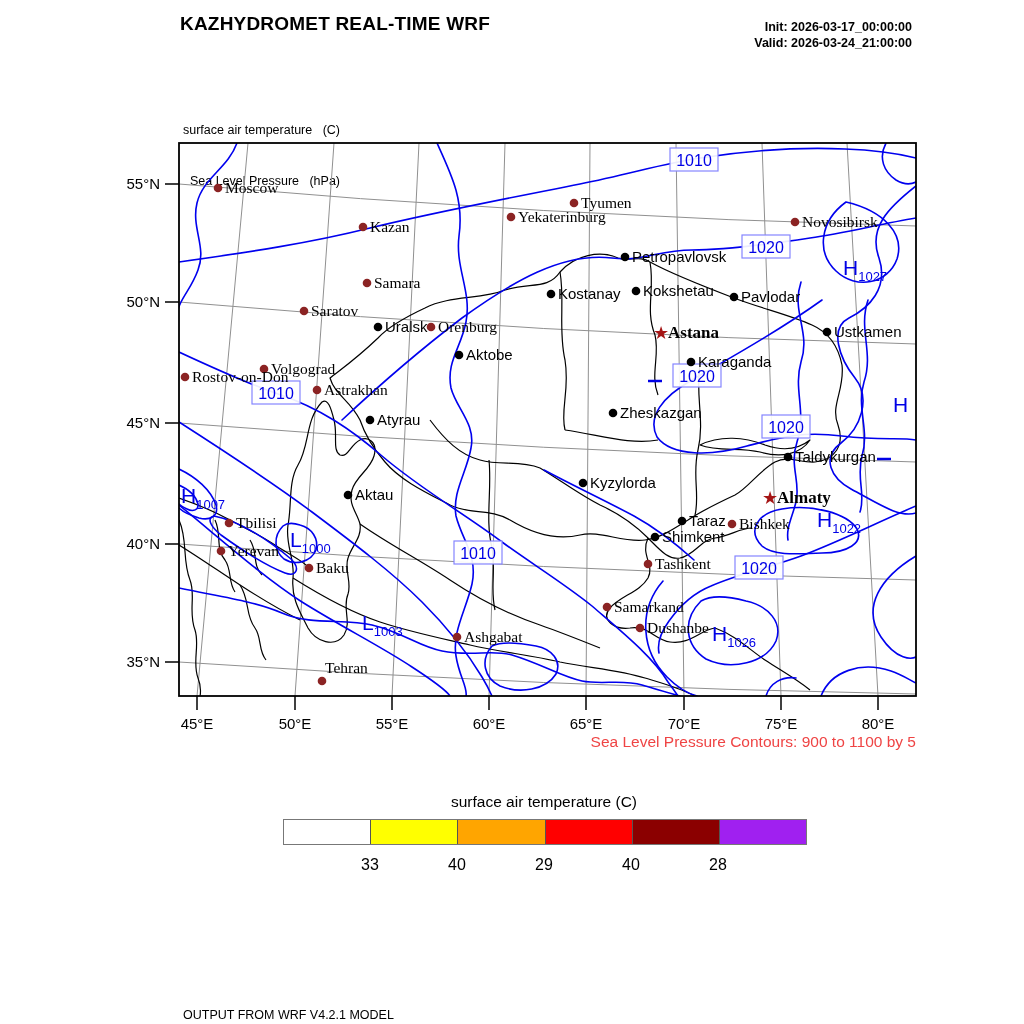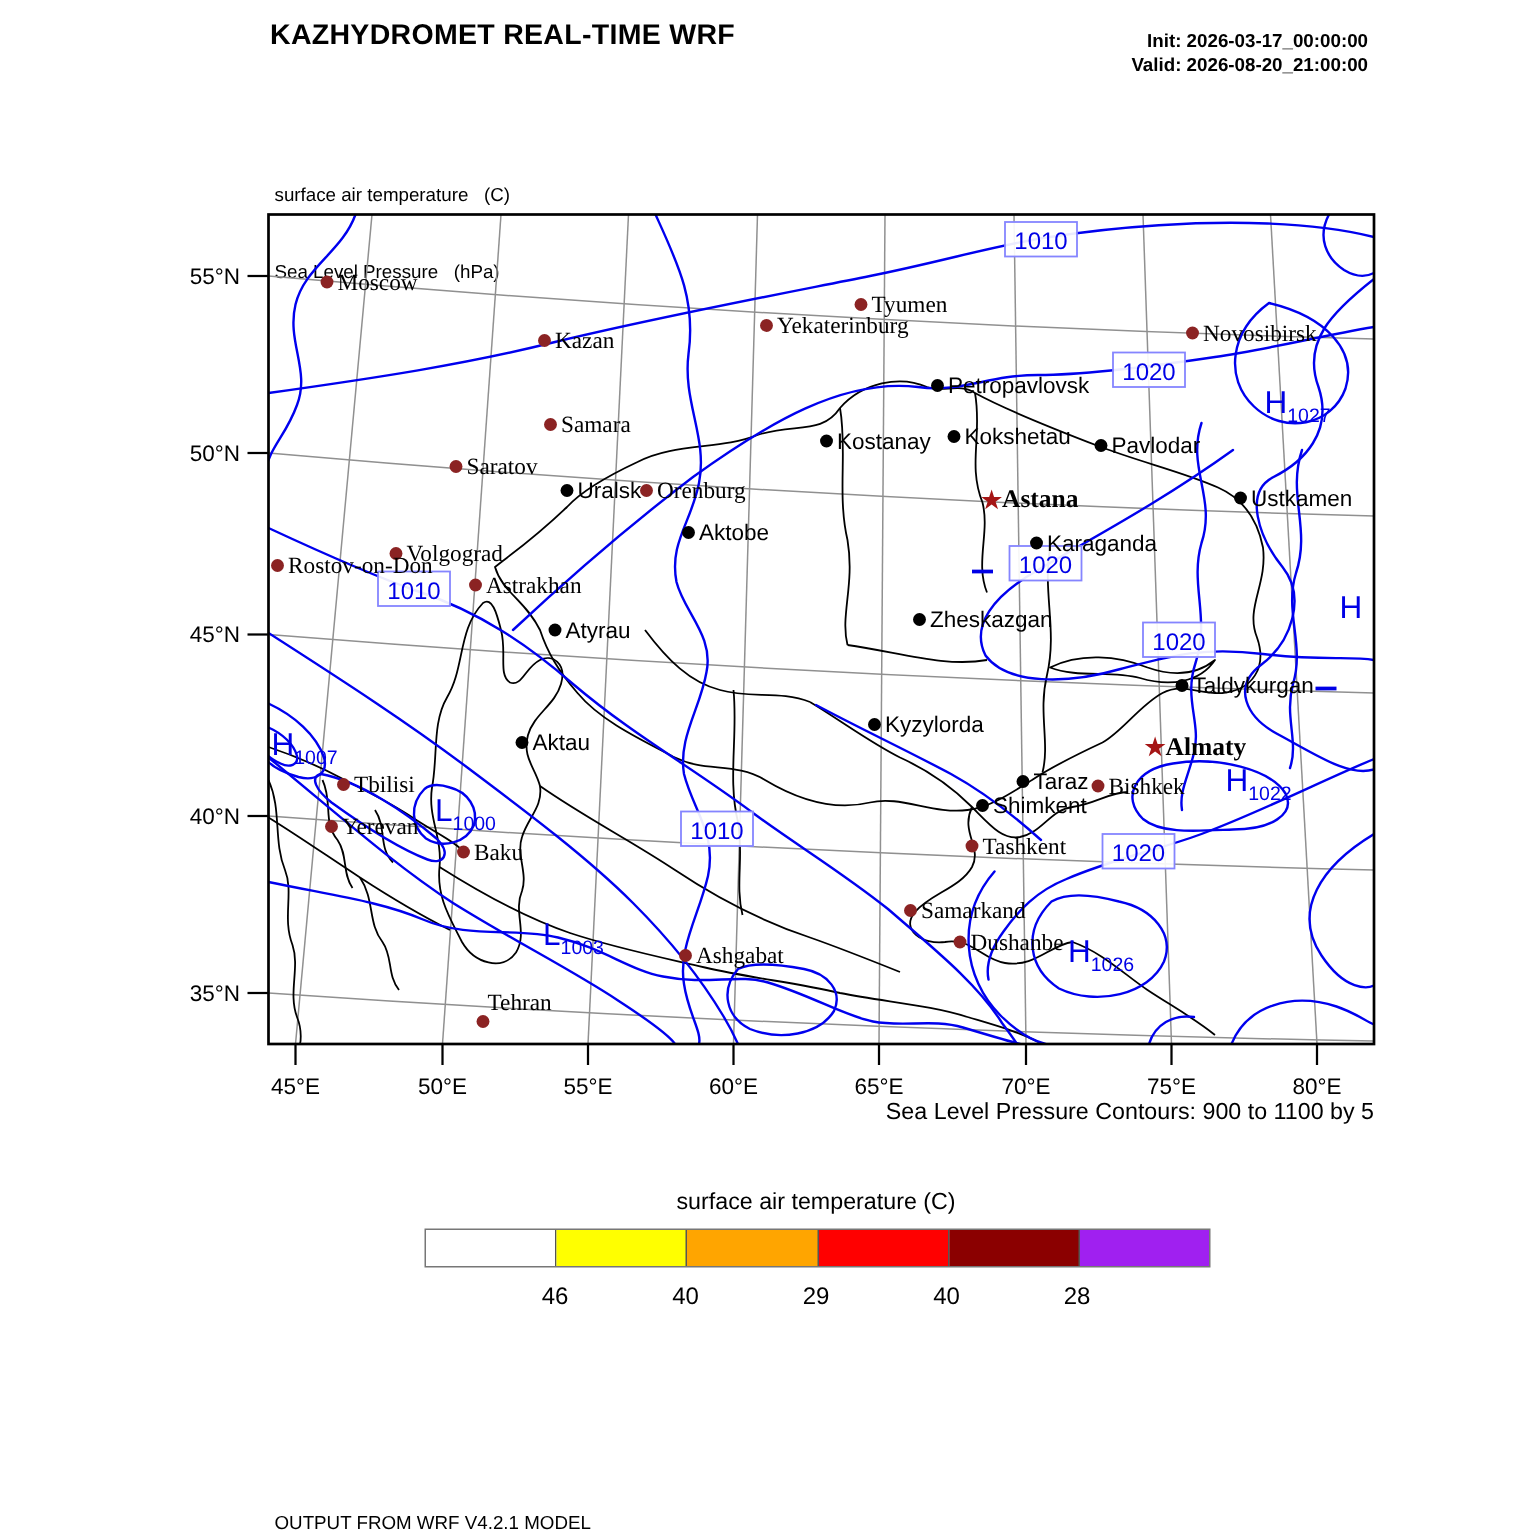--- a/index.html
+++ b/index.html
@@ -1,23 +1,23 @@
 <!DOCTYPE html>
 <html><head>
 <meta charset="utf-8">
 <style>
   html,body{margin:0;padding:0;background:#fff;width:1024px;height:1024px;overflow:hidden;
     font-family:"Liberation Sans","DejaVu Sans",sans-serif;}
   #canvas{position:absolute;left:0;top:0;width:1024px;height:1024px;background:#fff;}
-  .abs{position:absolute;}
+  .abs{position:absolute;text-align:right;}
   #title{left:180px;top:13px;font-size:19px;font-weight:bold;color:#000;letter-spacing:.2px;}
   #initvalid{right:112px;top:19px;text-align:right;font-size:12.5px;font-weight:bold;line-height:16px;color:#000;}
   #fieldlabels{left:183px;top:88px;font-size:12.5px;line-height:17px;color:#000;white-space:pre;}
   #mapsvg{position:absolute;left:0;top:0;}
-  #caption{top:733px;width:916px;text-align:right;font-size:15.5px;color:#000000;}
+  #caption{top:733px;width:916px;text-align:right;font-size:15.5px;color:#ef4444;}
   #cbar-title{left:283px;top:793px;width:522px;text-align:center;font-size:15.5px;color:#000;}
   #cbar{left:283px;top:819px;width:522px;height:24px;border:1px solid #777;display:flex;}
   .cbar-seg{height:100%;border-right:1px solid #555;box-sizing:border-box;flex:1;}
   .cbar-seg:last-child{border-right:none;}
   #cbar-ticks{left:283px;top:856px;width:522px;height:22px;}
   .cbar-tick{position:absolute;top:0;transform:translateX(-50%);font-size:16px;color:#000;}
   #footer{left:183px;top:974px;font-size:12.5px;line-height:16.5px;color:#000;white-space:pre;}
   
   .axlbl{font-family:"Liberation Sans","DejaVu Sans",sans-serif;font-size:15px;fill:#000;}
   .tick{stroke:#000;stroke-width:1.5;}
@@ -35,21 +35,21 @@
   .frame{stroke:#000;stroke-width:1.8;fill:none;}
 </style>
 </head>
 <body>
 
 <div id="canvas">
 
   <div id="title" class="abs">KAZHYDROMET REAL-TIME WRF</div>
   <div id="initvalid" class="abs">
     <div>Init: 2026-03-17_00:00:00</div>
-    <div>Valid: 2026-08-20_21:00:00</div>
+    <div>Valid: 2026-03-24_21:00:00</div>
   </div>
   <div id="fieldlabels" class="abs">
     <div>surface air temperature   (C)</div>
     <div>Sea Level Pressure   (hPa)</div>
   </div>
 
   <svg id="mapsvg" width="1024" height="1024" viewBox="0 0 1024 1024">
     <defs>
       <clipPath id="mapclip">
           <rect x="179" y="143" width="737" height="553"></rect>
@@ -271,21 +271,21 @@
   <div id="cbar-title" class="abs">surface air temperature  (C)</div>
   <div id="cbar" class="abs">
       <div class="cbar-seg" style="background: rgb(255, 255, 255);"></div>
       <div class="cbar-seg" style="background: rgb(255, 255, 0);"></div>
       <div class="cbar-seg" style="background: rgb(255, 165, 0);"></div>
       <div class="cbar-seg" style="background: rgb(255, 0, 0);"></div>
       <div class="cbar-seg" style="background: rgb(139, 0, 0);"></div>
       <div class="cbar-seg" style="background: rgb(160, 32, 240);"></div>
     </div>
   <div id="cbar-ticks" class="abs">
-      <div class="cbar-tick" style="left: 87px;">46</div>
+      <div class="cbar-tick" style="left: 87px;">33</div>
       <div class="cbar-tick" style="left: 174px;">40</div>
       <div class="cbar-tick" style="left: 261px;">29</div>
       <div class="cbar-tick" style="left: 348px;">40</div>
       <div class="cbar-tick" style="left: 435px;">28</div>
     </div>
 
   <div id="footer" class="abs">
     <div>OUTPUT FROM WRF V4.2.1 MODEL</div>
     
   </div>

